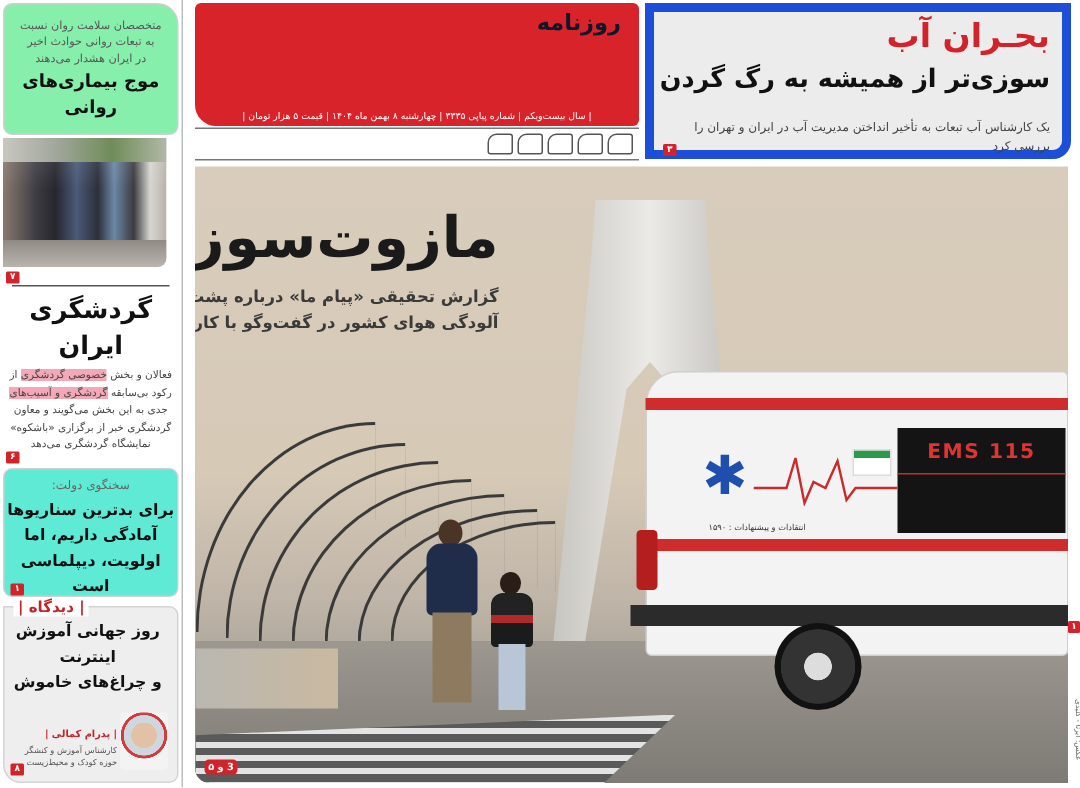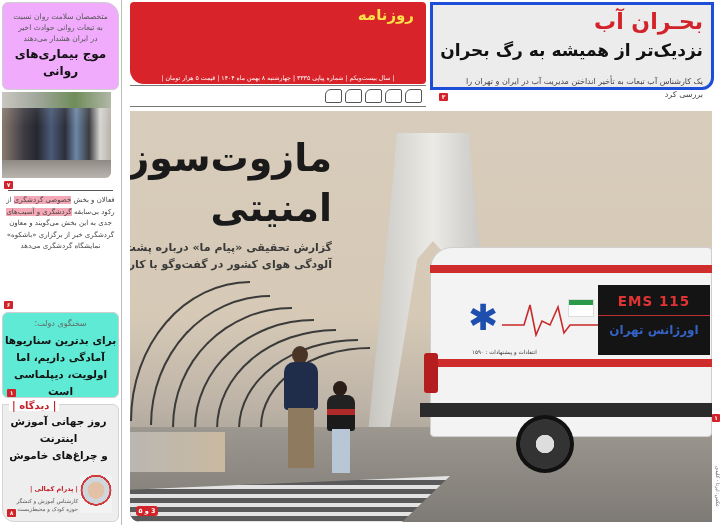--- a/index.html
+++ b/index.html
@@ -6,21 +6,21 @@
   html, body { width: 720px; height: 525px; overflow: hidden; background: #ffffff; }
   body { font-family: "DejaVu Sans", sans-serif; position: relative; direction: rtl; }
 
   
   .left-col { position: absolute; left: 0; top: 0; width: 122px; height: 525px; background: #fff; }
   .left-col .rule { position: absolute; right: 0; top: 0; width: 1px; height: 525px; background: #bdbdbd; }
 
   .lbox { position: absolute; left: 2px; width: 117px; border: 1px solid #cfcfcf; border-radius: 6px; background: #5eead4; text-align: center; }
   .lbox.grey { background: #eeeeee; border-color: #d4d4d4; }
 
-  .story1 { top: 2px; height: 88px; border-top-right-radius: 14px; background:#f0abfc; }
+  .story1 { top: 2px; height: 88px; border-top-right-radius: 14px; background:#86efac; }
   .story1 .kicker { font-size: 7.5px; color: #555; line-height: 11px; padding: 8px 4px 2px; }
   .story1 .head { font-size: 12px; font-weight: bold; color: #111; line-height: 17px; }
 
   .photo1 { position: absolute; left: 2px; top: 92px; width: 109px; height: 86px; border-radius: 0 0 6px 0; overflow: hidden;
     background:
       linear-gradient(180deg, rgba(255,255,255,0.15) 0%, rgba(0,0,0,0) 40%),
       linear-gradient(90deg, #8a7a6e 0%, #3e3d44 20%, #26262e 32%, #4a5a78 45%, #2c2f3a 58%, #6d87a6 68%, #3b3b40 80%, #d8d6d1 90%, #b8b1aa 100%); }
   .photo1 .ground { position:absolute; left:0; bottom:0; width:100%; height:18px; background: linear-gradient(180deg,#8f8a84,#b9b4ad); }
   .photo1 .sky { position:absolute; left:0; top:0; width:100%; height:16px; background: linear-gradient(90deg,#c9c7c0,#9fa69a,#6f8c59,#b1b8a6); }
 
@@ -43,29 +43,29 @@
   .story4 .head { font-size: 10.5px; font-weight: bold; color: #111; line-height: 17px; margin-top: 8px; padding-right: 4px; }
   .story4 .author { position:absolute; right: 40px; top: 80px; font-size: 6.5px; color:#c4232a; font-weight:bold; }
   .story4 .role { position:absolute; right: 40px; top: 92px; width: 70px; font-size: 5.5px; color:#555; line-height: 8px; text-align:right; }
   .story4 .avatar { position:absolute; right: 6px; top: 70px; width: 32px; height: 38px; border-radius: 3px; overflow:hidden;
      background: radial-gradient(circle at 50% 40%, #e2c1a6 0 30%, #cfd7de 31% 48%, #d23b3b 49% 55%, #f3f3f3 56%); }
 
   
   .masthead { position: absolute; left: 130px; top: 2px; width: 296px; height: 82px; background: #d9232a; border-radius: 4px 4px 4px 14px; overflow:hidden; }
   .masthead .logo { position:absolute; left: 8px; top: 8px; width: 250px; height: 58px; }
   .masthead .logo-text { position:absolute; left: 6px; top: -2px; font-size: 62px; font-weight: bold; color: #fff; letter-spacing: -2px; line-height: 70px; font-family: "DejaVu Sans", sans-serif; }
-  .masthead .brand-small { position:absolute; right: 12px; top: 4px; font-size: 15px; color:#fde047; font-weight: bold; margin-left: 43px; }
+  .masthead .brand-small { position:absolute; right: 12px; top: 4px; font-size: 15px; color:#0f172a; font-weight: bold; margin-left: 43px; }
   .masthead .strip { position:absolute; left: 0; bottom: 0; width:100%; height: 12px; font-size: 6.2px; color:#fff; text-align:center; line-height: 12px; white-space: nowrap; }
   .url-row { position:absolute; left: 130px; top: 85px; width: 296px; height: 22px; border-top: 1px solid #777; border-bottom: 1px solid #777; direction: ltr; }
   .url-row .url { position:absolute; left: 6px; top: 13px; font-size: 11px; letter-spacing: 6.5px; color:#333; font-family: "DejaVu Sans", sans-serif; margin-top: 32px; }
   .url-row .boxes { position:absolute; right: 4px; top: 3px; display:flex; gap: 3px; }
   .url-row .boxes span { display:block; width: 17px; height: 14px; border: 1.3px solid #555; border-radius: 6px 2px 2px 2px; }
 
   
-  .lead { position: absolute; left: 430px; top: 2px; width: 284px; height: 88px; background: #ececec; border-radius: 0 0 12px 0; border: 3px solid #1d4ed8; text-align: right; }
+  .lead { position: absolute; left: 430px; top: 2px; width: 284px; height: 104px; background: #ececec; border-radius: 0 0 12px 0; border: 6px solid #1d4ed8; text-align: right; }
   .lead .kicker { position:absolute; right: 8px; top: 2px; font-size: 22px; font-weight: bold; color: #d3232a; line-height: 30px; }
   .lead .head { position:absolute; right: 8px; top: 32px; font-size: 17px; font-weight: bold; color: #111; line-height: 26px; white-space: nowrap; }
   .lead .body { position:absolute; right: 8px; top: 70px; width: 260px; font-size: 8px; color:#444; line-height: 13px; }
   .lead .badge { left: 6px; top: 88px; }
 
   
   .main-photo { position: absolute; left: 130px; top: 111px; width: 582px; height: 411px; overflow: hidden; border-radius: 0 0 0 10px;
     background: linear-gradient(180deg, #d8ccbc 0%, #d6c9b6 50%, #bfb5a8 70%, #8f8a85 100%); }
   .main-photo .tower { position:absolute; left: 238px; top: 22px; width: 130px; height: 300px;
     background: linear-gradient(90deg, #c7c5c0, #ebeae6 50%, #bdbcb8);
@@ -130,20 +130,21 @@
   </div>
 
   <div class="photo1">
     <div class="sky"></div>
     <div class="ground"></div>
   </div>
   <div class="badge" style="left:4px; top:181px;">۷</div>
 
   <div class="story2">
     <div class="sep"></div>
+    <div class="head">گردشگری ایران</div>
     <div class="body"><span>فعالان و بخش </span><span class="hl">خصوصی گردشگری</span><span> از رکود بی‌سابقه </span><span class="hl">گردشگری و آسیب‌های</span><span> جدی به این بخش می‌گویند و معاون گردشگری خبر از برگزاری «باشکوه» نمایشگاه گردشگری می‌دهد</span></div>
   </div>
   <div class="badge" style="left:4px; top:301px;">۶</div>
 
   <div class="lbox story3">
     <div class="kicker">سخنگوی دولت:</div>
     <div class="head">
       <div>برای بدترین سناریوها</div>
       <div>آمادگی داریم، اما</div>
       <div>اولویت، دیپلماسی است</div>
@@ -175,21 +176,21 @@
     <span></span>
     <span></span>
     <span></span>
     <span></span>
     <span></span>
   </div>
 </div>
 
 <div class="lead">
   <div class="kicker">بحـران آب</div>
-  <div class="head">نزدیک‌تر از همیشه به رگ بحران</div>
+  <div class="head">سوزی‌تر از همیشه به رگ گردن</div>
   <div class="body">یک کارشناس آب تبعات به تأخیر انداختن مدیریت آب در ایران و تهران را بررسی کرد</div>
   <div class="badge">۳</div>
 </div>
 
 <div class="main-photo">
   <div class="tower"></div>
   <div class="arches">
     <i style="left:0; top:0; width:120px; height:140px;"></i>
     <i style="left:20px; top:14px; width:120px; height:130px;"></i>
     <i style="left:42px; top:26px; width:120px; height:120px;"></i>
@@ -219,29 +220,27 @@
     <div class="taillight"></div>
     <div class="star">✱</div>
     <svg class="ekg" viewBox="0 0 96 36">
       <polyline points="0,24 22,24 28,4 34,34 40,20 48,24 56,6 62,32 68,24 96,24" fill="none" stroke="#c92a2a" stroke-width="1.6"></polyline>
     </svg>
     <div class="flag"></div>
     <div class="contact">انتقادات و پیشنهادات : ۱۵۹۰</div>
     <div class="panel">
       <div class="ems">EMS 115</div>
       <div class="ems-line"></div>
-      <div class="fa">اورژانس تهران</div>
     </div>
     <div class="bumper"></div>
     <div class="wheel"></div>
   </div>
 
   <div class="main-head">
     <div class="h1">مازوت‌سوزی</div>
-    <div class="h1">امنیتی</div>
     <div class="sub">گزارش تحقیقی «پیام ما» درباره پشت‌پرده</div>
     <div class="sub" style="margin-top:0">آلودگی هوای کشور در گفت‌وگو با کارشناسان</div>
   </div>
 
   <div class="badge pg">3 و ۵</div>
 </div>
 
 <div class="side-strip">
   <div class="badge">۱</div>
   <div class="credit">عکس: ایرنا - کلیدی</div>

